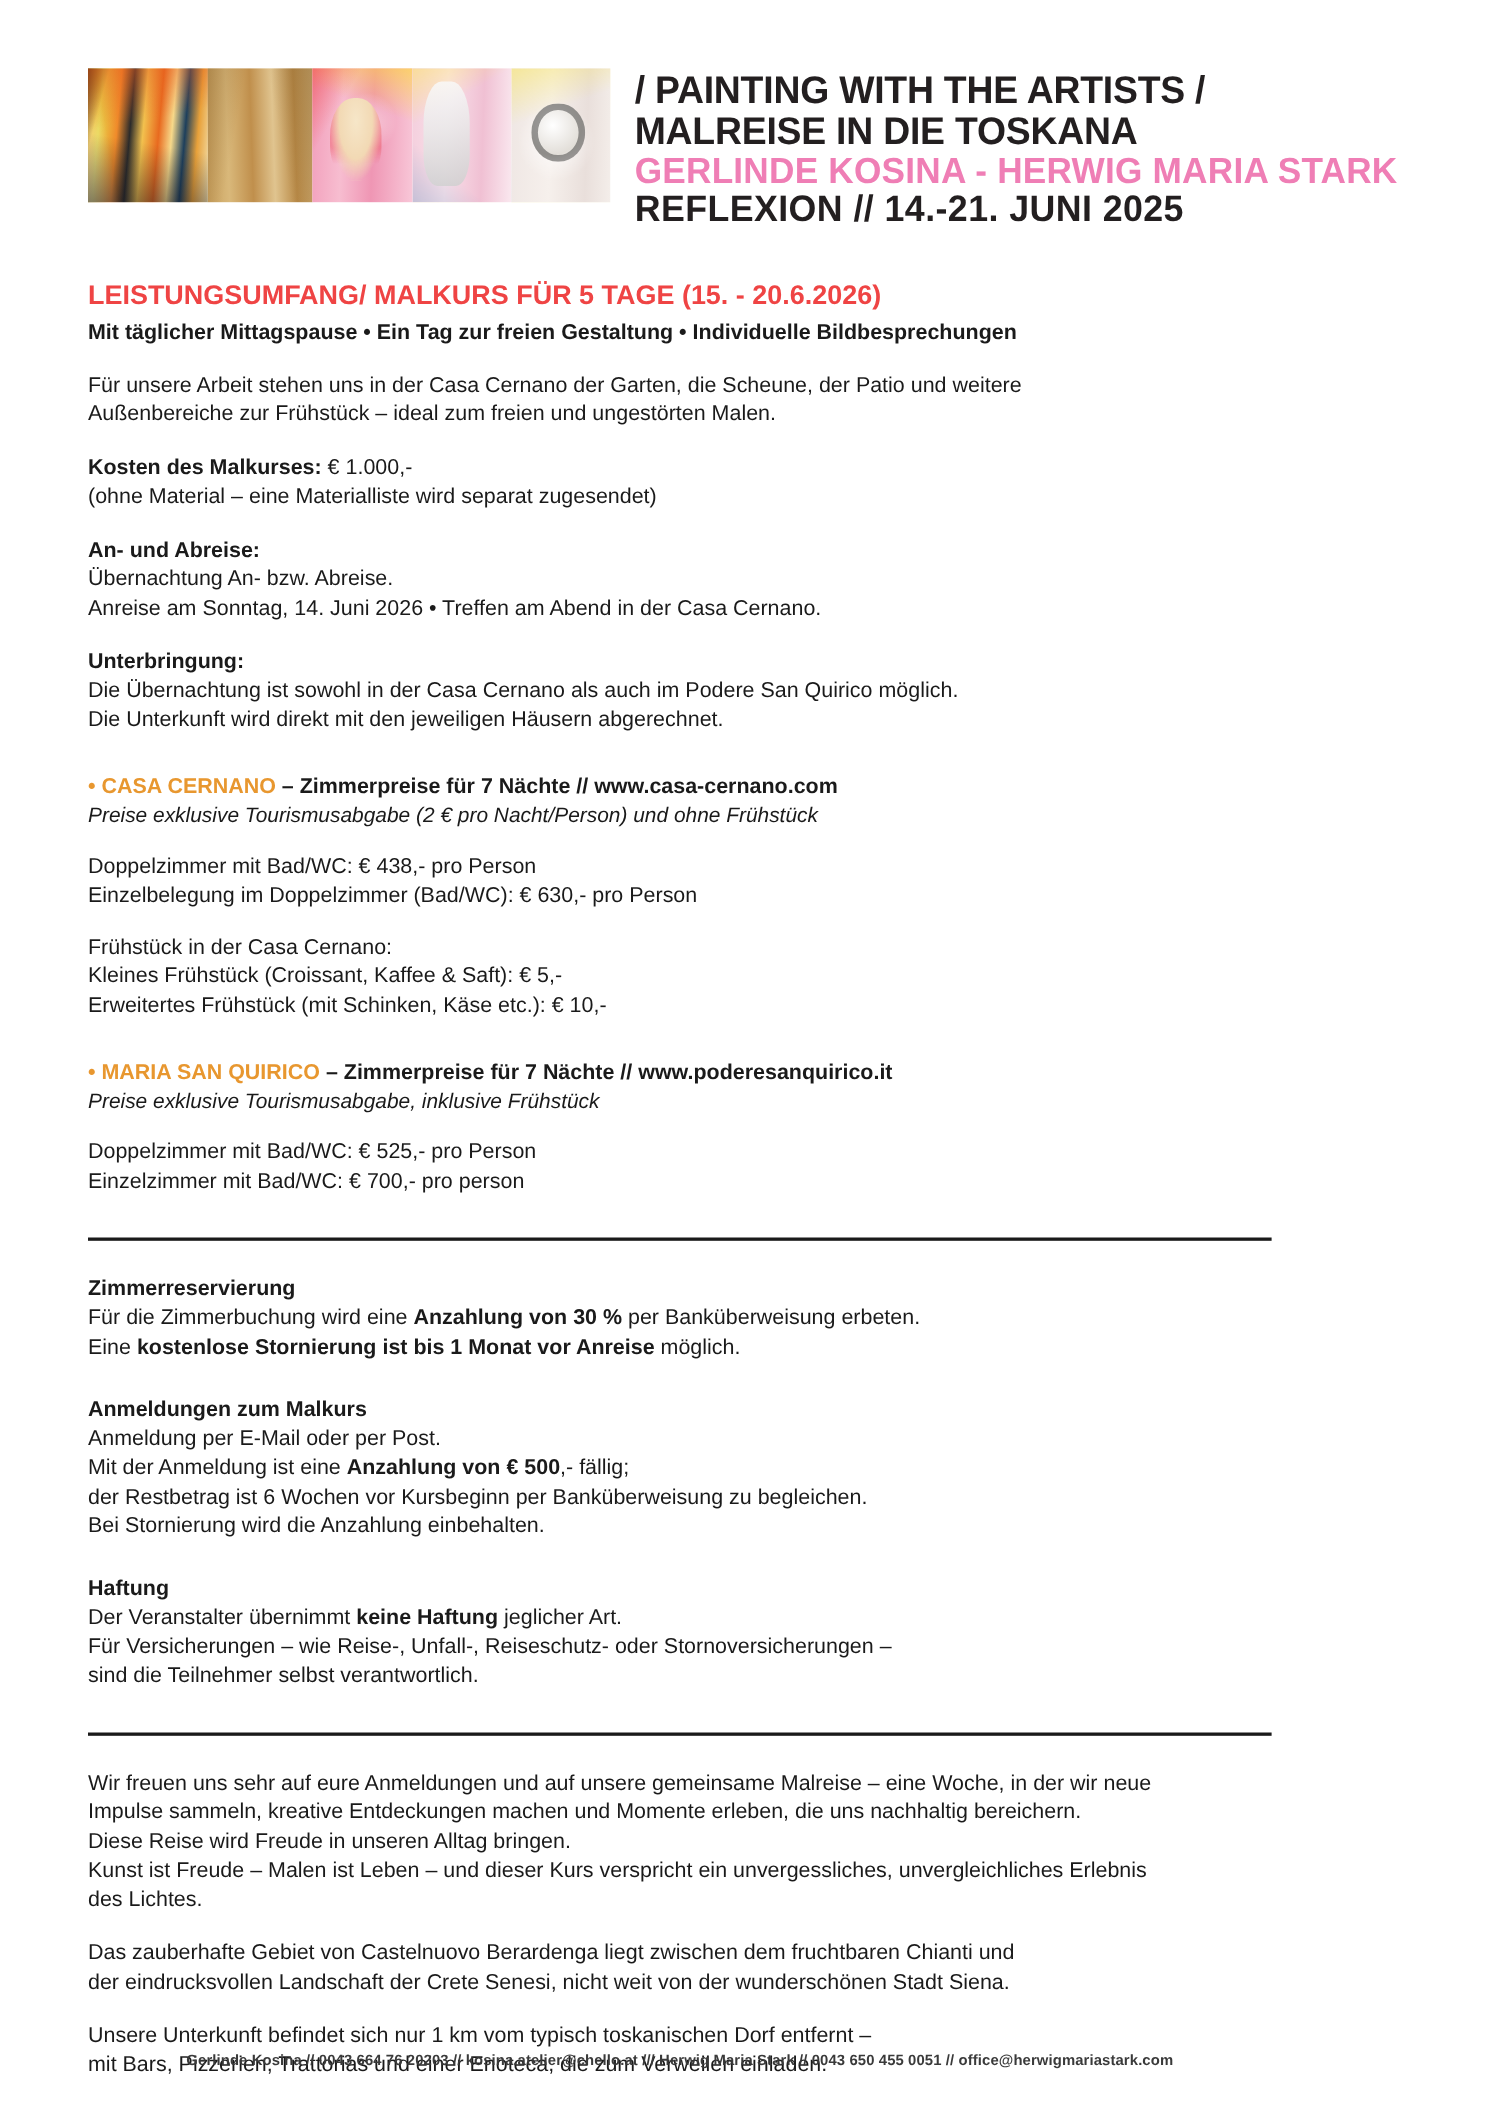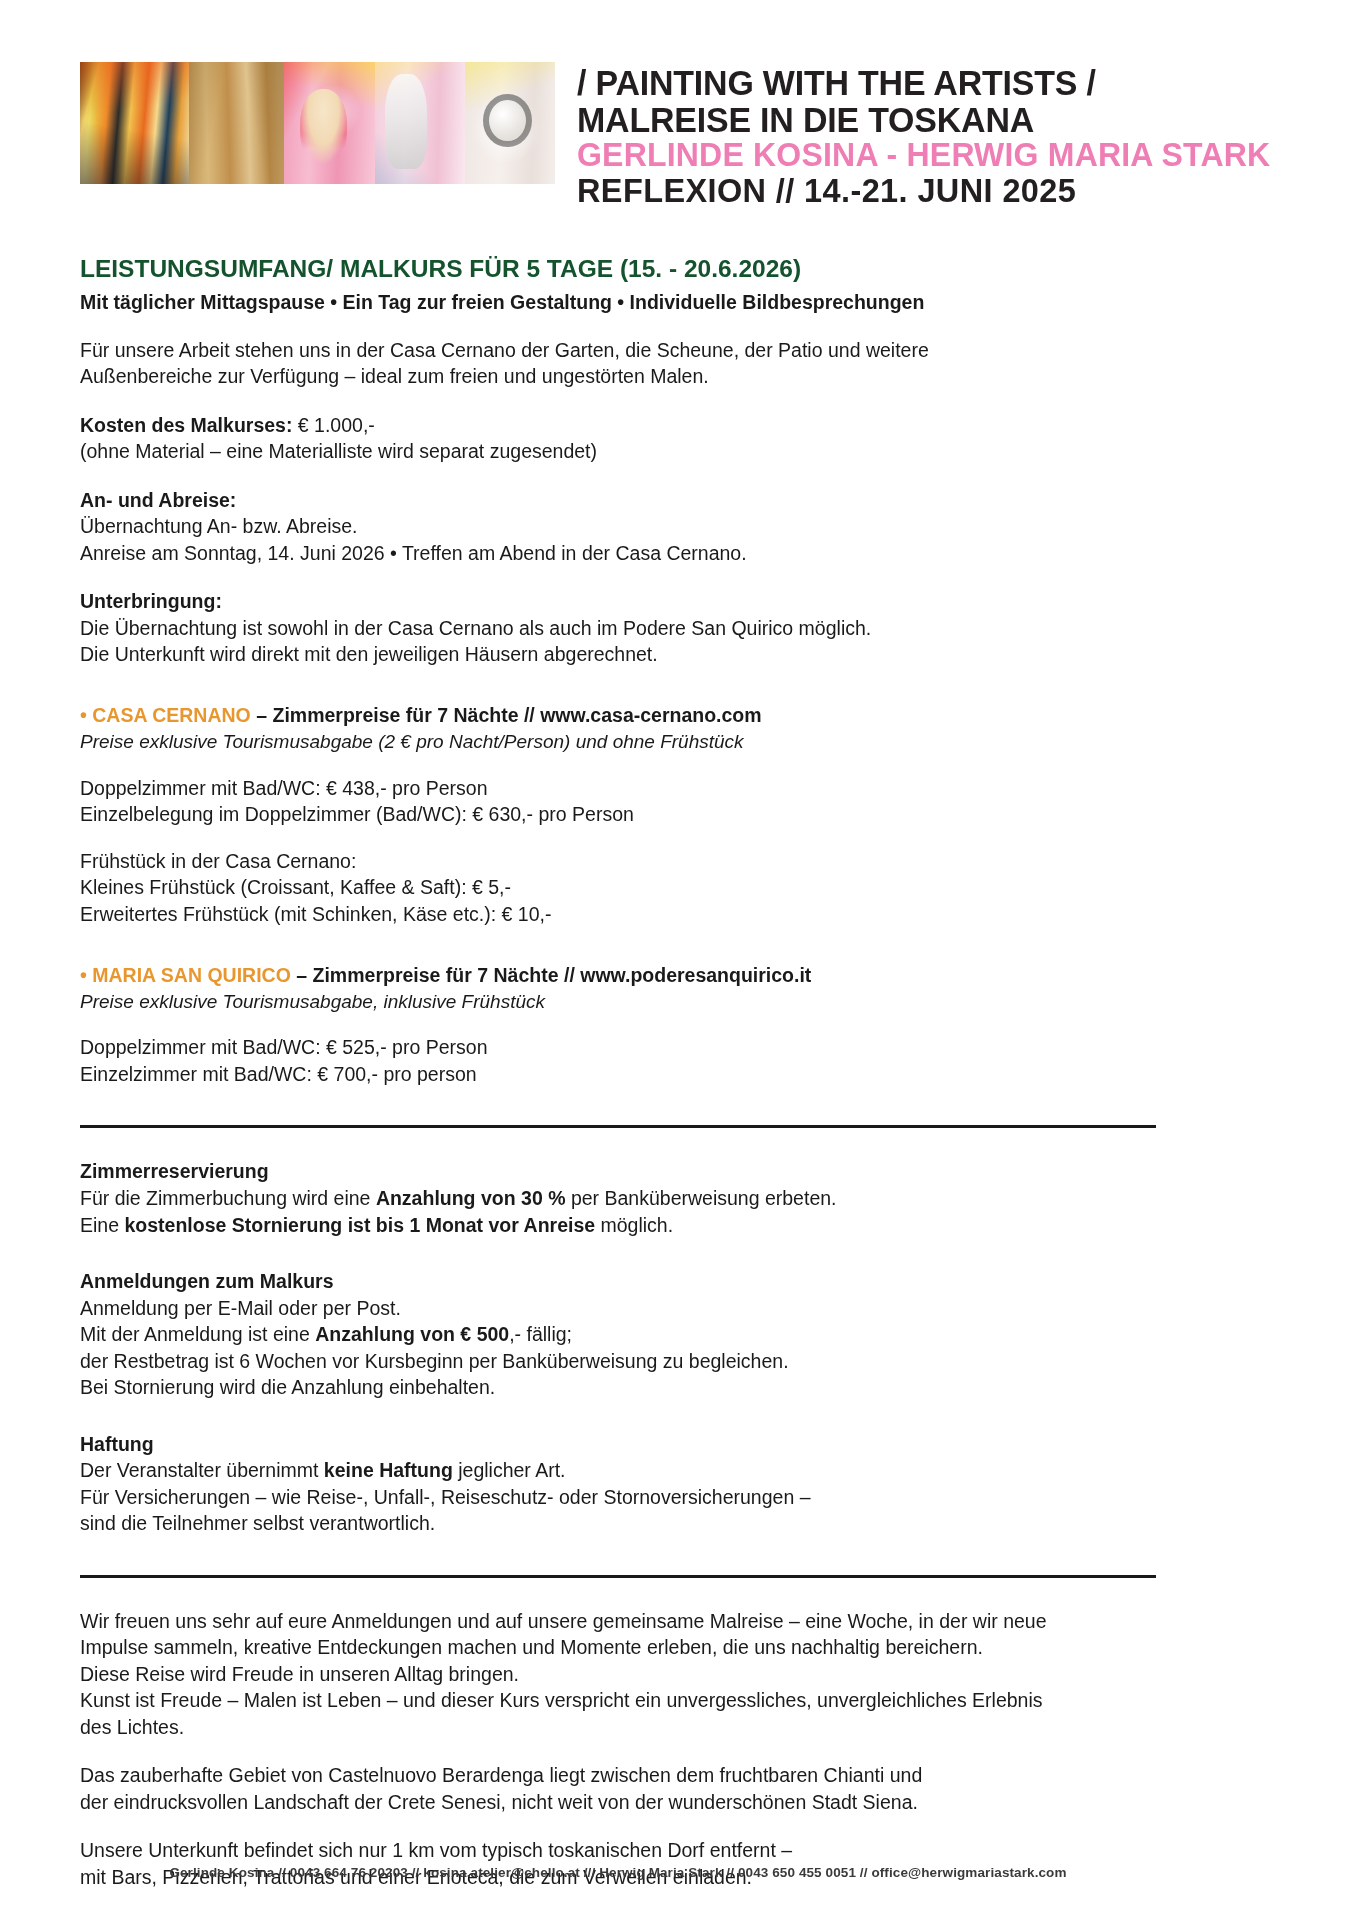--- a/index.html
+++ b/index.html
@@ -124,21 +124,21 @@
 
   
   .content {
     padding: 0 80px 0 80px;
     margin-top: 44px;
   }
   .h-section {
     font-size: 24.5px;
     font-weight: 700;
     line-height: 1.3;
-    color: #14532d;
+    color: #ef4444;
     white-space: nowrap;
   }
   .h-section .bold-part { font-weight: 800; }
   .h-sub {
     font-size: 19.5px;
     font-weight: 700;
     line-height: 1.35;
     margin-top: 4px;
   }
   p.body {
@@ -209,21 +209,21 @@
     </div>
   </div>
 
   <div class="content">
 
     <div class="h-section"><span class="bold-part">LEISTUNGSUMFANG/</span><span> MALKURS FÜR 5 TAGE (15. - 20.6.2026)</span></div>
     <div class="h-sub">Mit täglicher Mittagspause • Ein Tag zur freien Gestaltung • Individuelle Bildbesprechungen</div>
 
     <p class="body">
       <span>Für unsere Arbeit stehen uns in der Casa Cernano der Garten, die Scheune, der Patio und weitere</span><br>
-      <span>Außenbereiche zur Verfügung – ideal zum freien und ungestörten Malen.</span>
+      <span>Außenbereiche zur Frühstück – ideal zum freien und ungestörten Malen.</span>
     </p>
 
     <div class="blk">
       <div class="ln"><span class="lbl">Kosten des Malkurses:</span><span> € 1.000,-</span></div>
       <div class="ln">(ohne Material – eine Materialliste wird separat zugesendet)</div>
     </div>
 
     <div class="blk">
       <div class="ln lbl">An- und Abreise:</div>
       <div class="ln">Übernachtung An- bzw. Abreise.</div>

